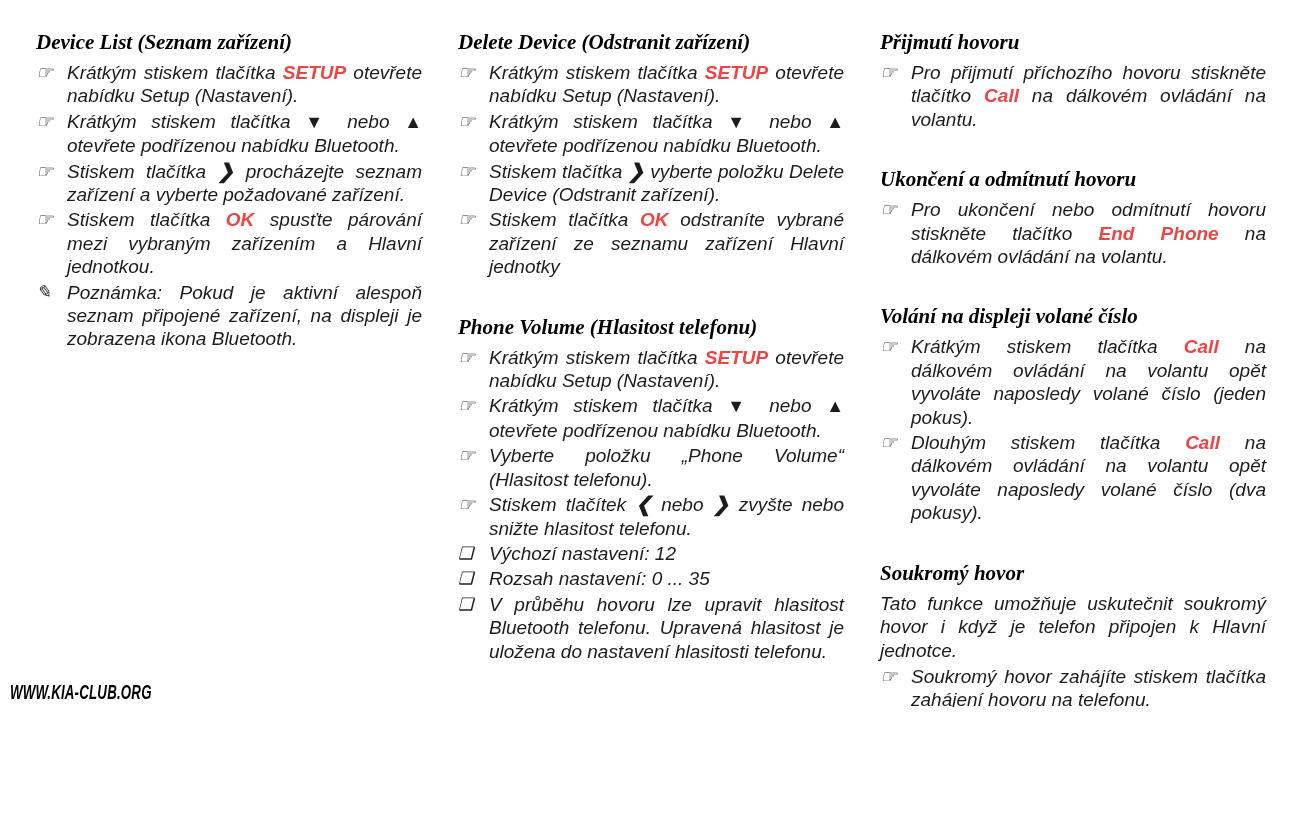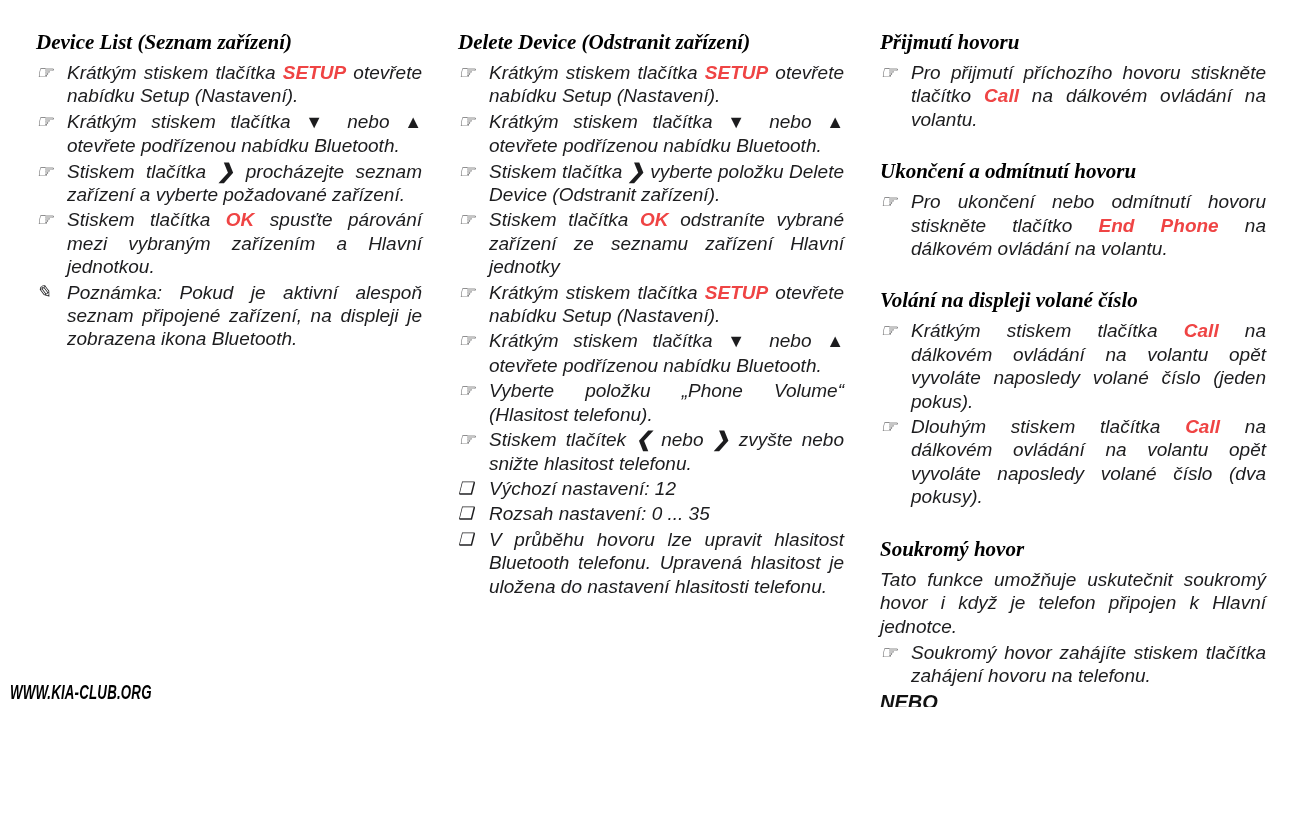--- a/index.html
+++ b/index.html
@@ -30,21 +30,21 @@
   }
   .heading {
     font-family: "Liberation Serif", serif;
     font-weight: 700;
     color: #000000;
     font-size: 21px;
     line-height: 25px;
     margin: 0 0 6px 0;
   }
   .heading.spaced {
-    margin-top: 28px;
+    margin-top: 36px;
   }
   .para {
     margin: 0 0 3px 0;
     text-align: justify;
     text-justify: inter-word;
   }
   .bullet {
     display: flex;
     margin: 1px 0 2px 0;
   }
@@ -137,20 +137,21 @@
           <span class="btext"><span>Krátkým stiskem tlačítka </span><span class="sym sym-arrow-down">▼</span><span> nebo </span><span class="sym sym-arrow-up">▲</span><span> otevřete podřízenou nabídku Bluetooth.</span></span>
         </div>
         <div class="bullet">
           <span class="bicon sym-pointing-hand">☞</span>
           <span class="btext"><span>Stiskem tlačítka </span><span class="sym sym-chevron-right">❯</span><span> vyberte položku Delete Device (Odstranit zařízení).</span></span>
         </div>
         <div class="bullet">
           <span class="bicon sym-pointing-hand">☞</span>
           <span class="btext"><span>Stiskem tlačítka </span><b>OK</b><span> odstraníte vybrané zařízení ze seznamu zařízení Hlavní jednotky</span></span>
         </div>
+        <div class="heading spaced">Phone Volume (Hlasitost telefonu)</div>
         <div class="bullet">
           <span class="bicon sym-pointing-hand">☞</span>
           <span class="btext"><span>Krátkým stiskem tlačítka </span><b>SETUP</b><span> otevřete nabídku Setup (Nastavení).</span></span>
         </div>
         <div class="bullet">
           <span class="bicon sym-pointing-hand">☞</span>
           <span class="btext"><span>Krátkým stiskem tlačítka </span><span class="sym sym-arrow-down">▼</span><span> nebo </span><span class="sym sym-arrow-up">▲</span><span> otevřete podřízenou nabídku Bluetooth.</span></span>
         </div>
         <div class="bullet">
           <span class="bicon sym-pointing-hand">☞</span>

